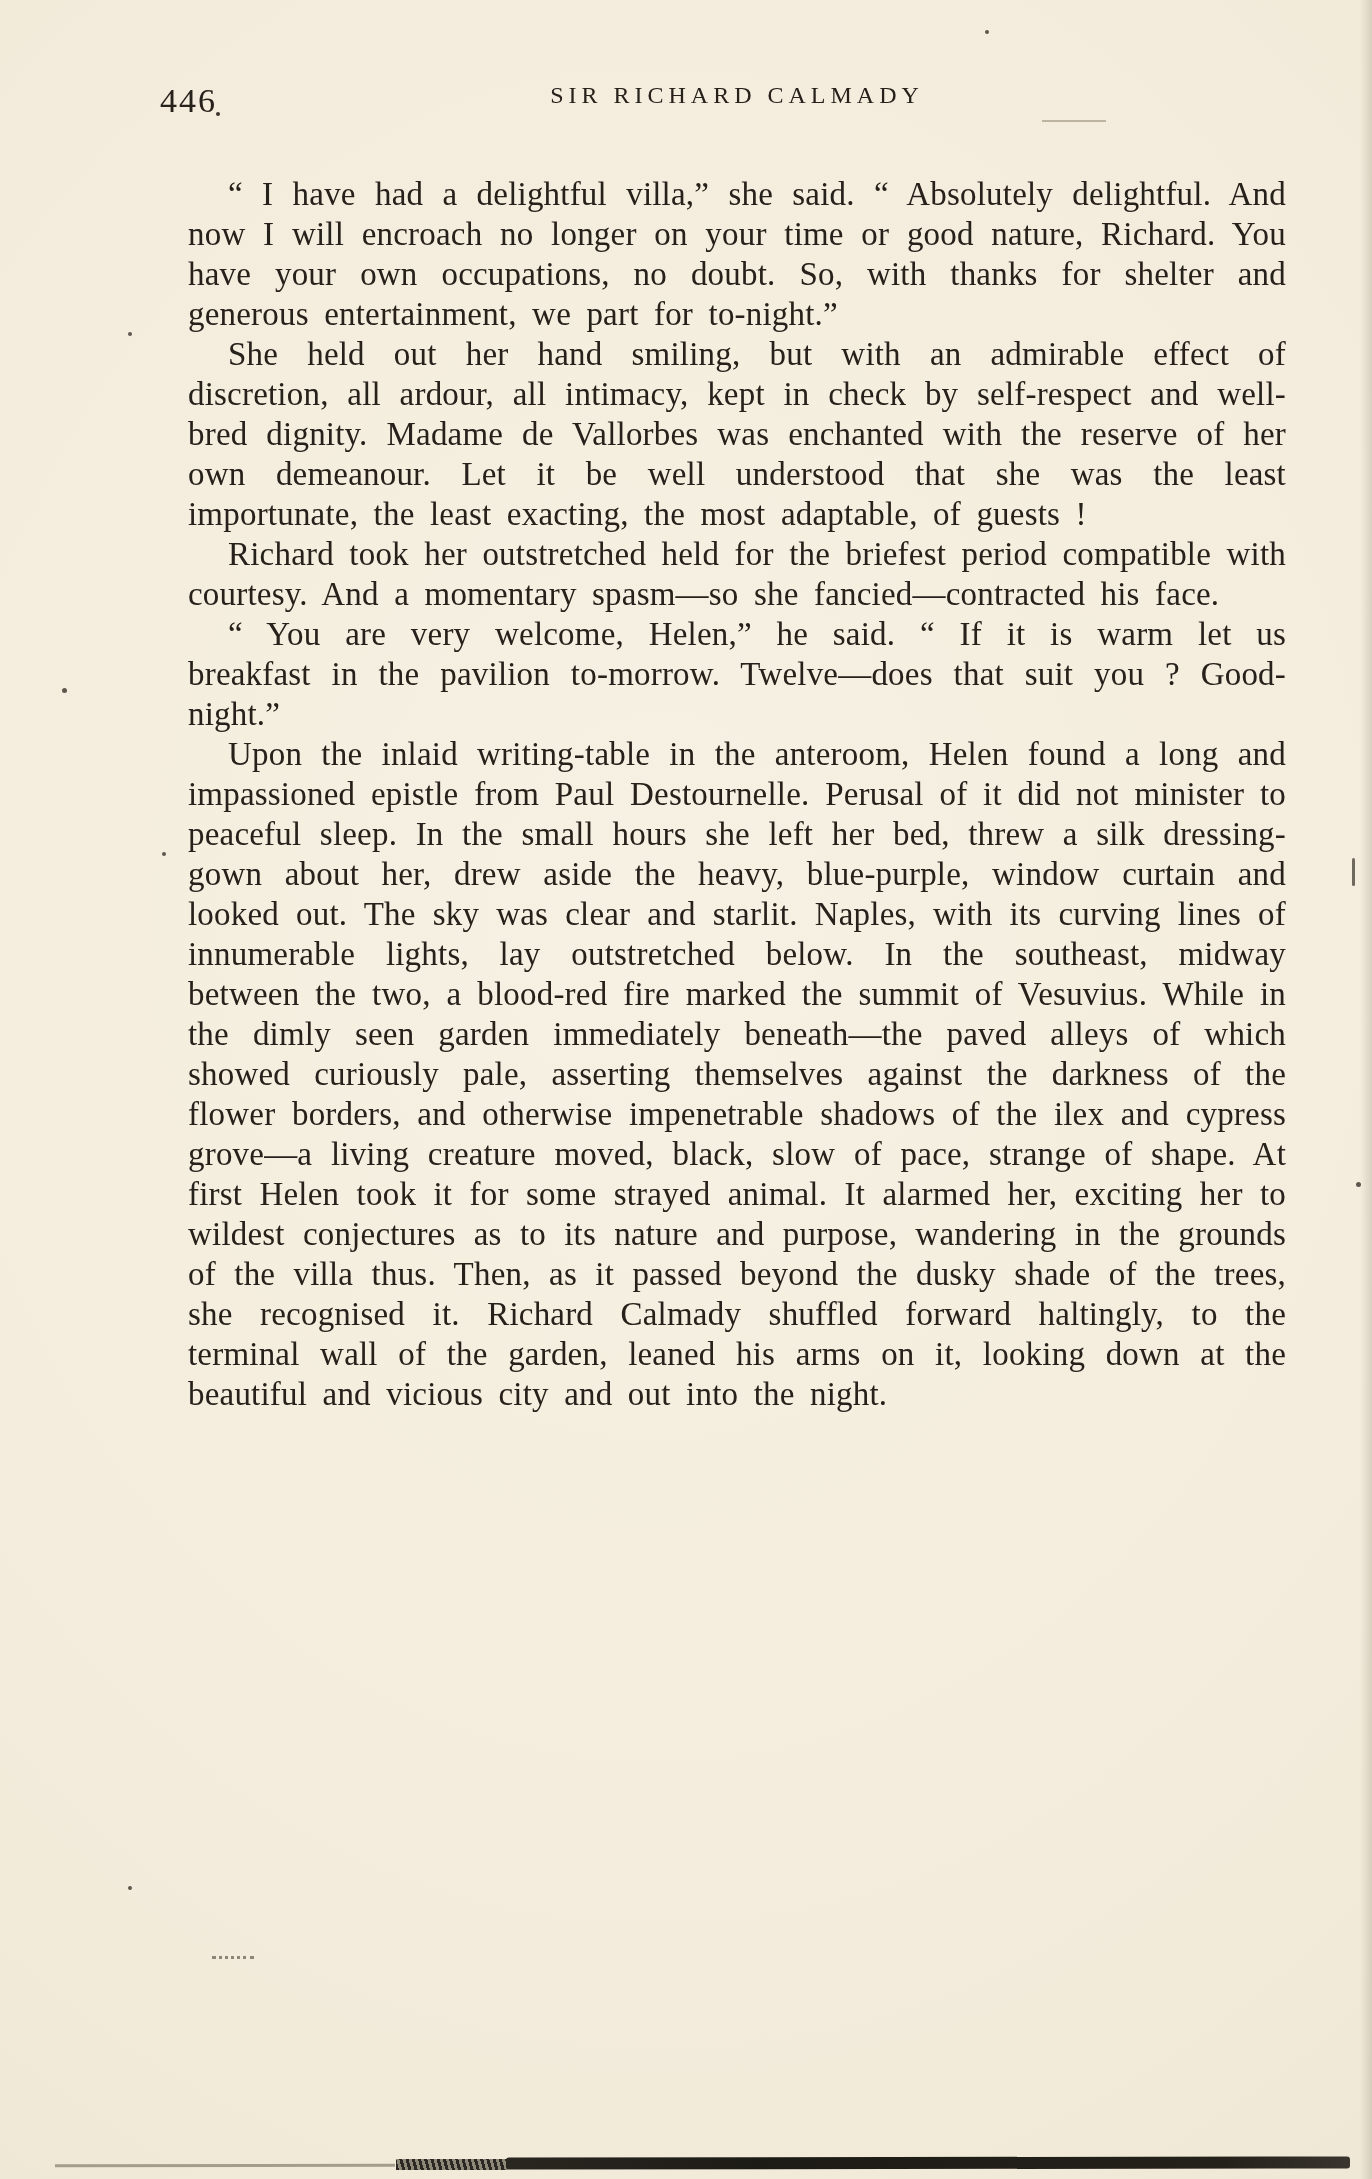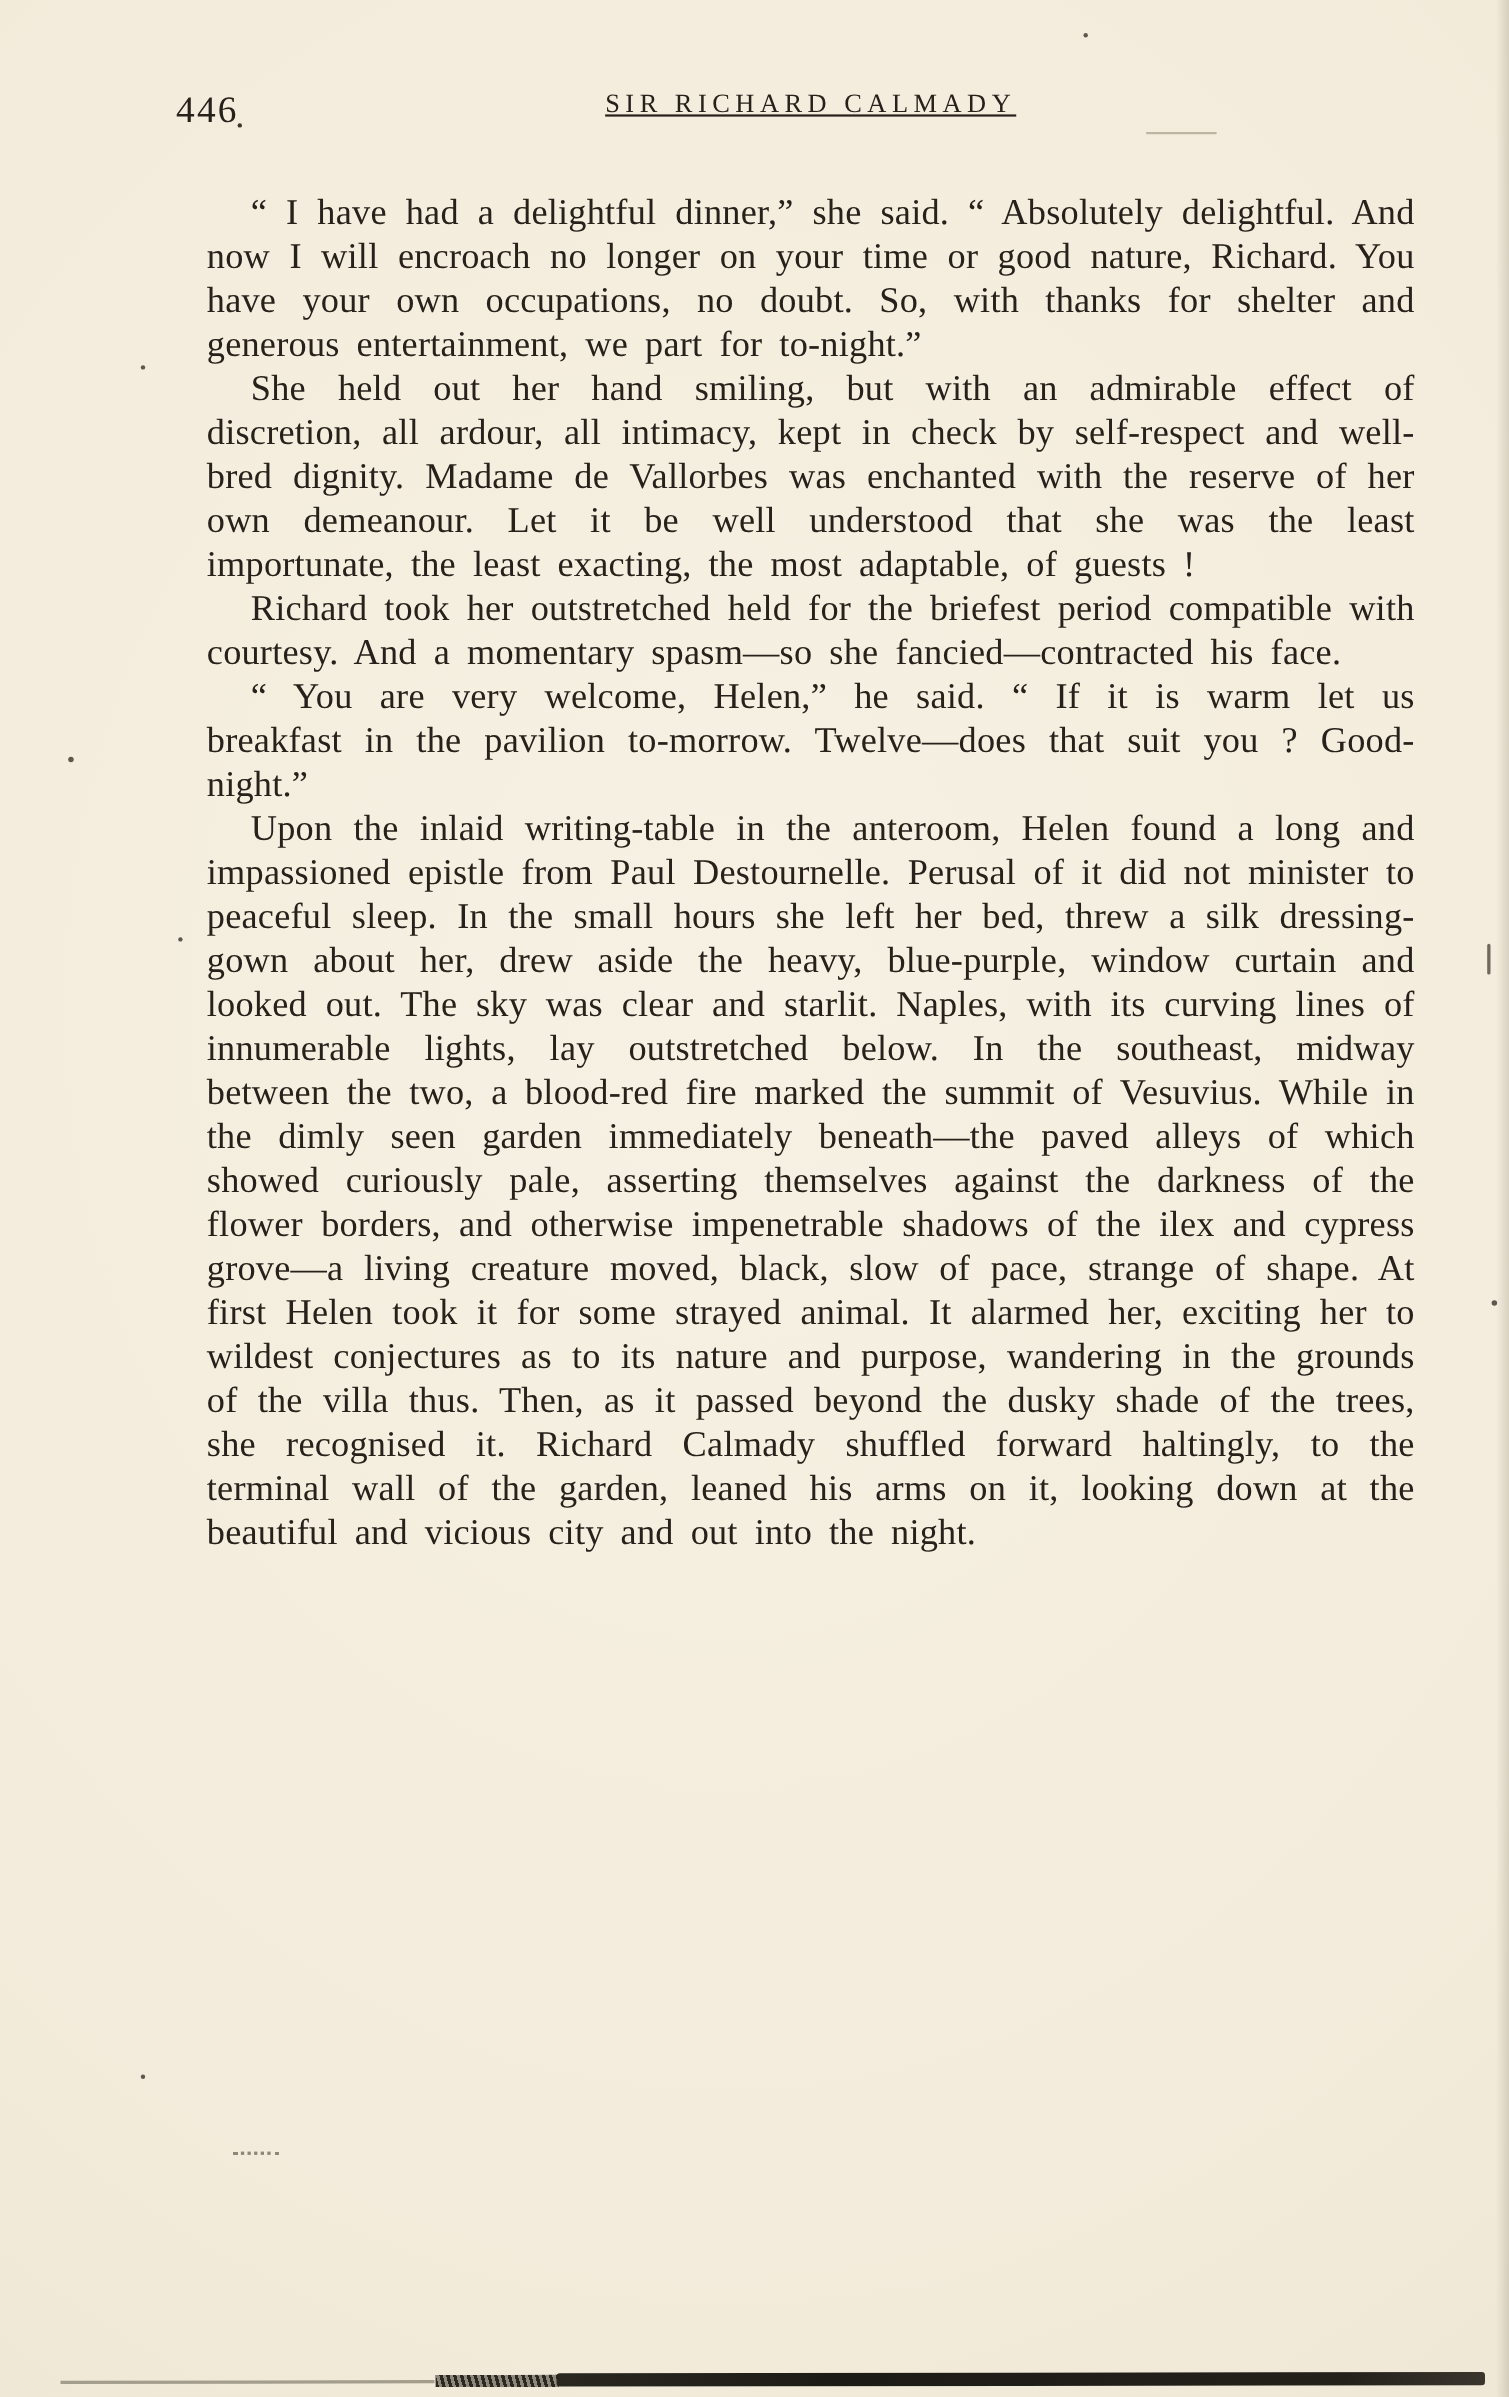--- a/index.html
+++ b/index.html
@@ -23,21 +23,20 @@
   .content {
     position: absolute;
     left: 188px;
     top: 82px;
     width: 1098px;
   }
   .header {
     position: relative;
     height: 46px;
     margin-bottom: 46px;
-    text-decoration: underline;
   }
   .page-number {
     position: absolute;
     left: -28px;
     top: 0;
     font-size: 34px;
     letter-spacing: 2px;
   }
   .running-title {
     margin: 0;
@@ -105,21 +104,21 @@
 <div class="page">
 
   <div class="content">
 
     <div class="header">
       <span class="page-number">446</span>
       <h1 class="running-title">SIR RICHARD CALMADY</h1>
     </div>
 
     <div class="body-text">
-      <p>“ I have had a delightful dinner,” she said.  “ Absolutely delightful.  And now I will encroach no longer on your time or good nature, Richard.  You have your own occupations, no doubt.  So, with thanks for shelter and generous entertainment, we part for to-night.”</p>
+      <p>“ I have had a delightful villa,” she said.  “ Absolutely delightful.  And now I will encroach no longer on your time or good nature, Richard.  You have your own occupations, no doubt.  So, with thanks for shelter and generous entertainment, we part for to-night.”</p>
       <p>She held out her hand smiling, but with an admirable effect of discretion, all ardour, all intimacy, kept in check by self-respect and well-bred dignity.  Madame de Vallorbes was enchanted with the reserve of her own demeanour.  Let it be well understood that she was the least importunate, the least exacting, the most adaptable, of guests !</p>
       <p>Richard took her outstretched held for the briefest period compatible with courtesy.  And a momentary spasm—so she fancied—contracted his face.</p>
       <p>“ You are very welcome, Helen,” he said.  “ If it is warm let us breakfast in the pavilion to-morrow.  Twelve—does that suit you ?  Good-night.”</p>
       <p>Upon the inlaid writing-table in the anteroom, Helen found a long and impassioned epistle from Paul Destournelle.  Perusal of it did not minister to peaceful sleep.  In the small hours she left her bed, threw a silk dressing-gown about her, drew aside the heavy, blue-purple, window curtain and looked out.  The sky was clear and starlit.  Naples, with its curving lines of innumerable lights, lay outstretched below.  In the southeast, midway between the two, a blood-red fire marked the summit of Vesuvius.  While in the dimly seen garden immediately beneath—the paved alleys of which showed curiously pale, asserting themselves against the darkness of the flower borders, and otherwise impenetrable shadows of the ilex and cypress grove—a living creature moved, black, slow of pace, strange of shape.  At first Helen took it for some strayed animal.  It alarmed her, exciting her to wildest conjectures as to its nature and purpose, wandering in the grounds of the villa thus.  Then, as it passed beyond the dusky shade of the trees, she recognised it.  Richard Calmady shuffled forward haltingly, to the terminal wall of the garden, leaned his arms on it, looking down at the beautiful and vicious city and out into the night.</p>
     </div>
 
   </div>
 
   <div class="artifact dot-after-number speck"></div>
   <div class="artifact title-smudge"></div>

